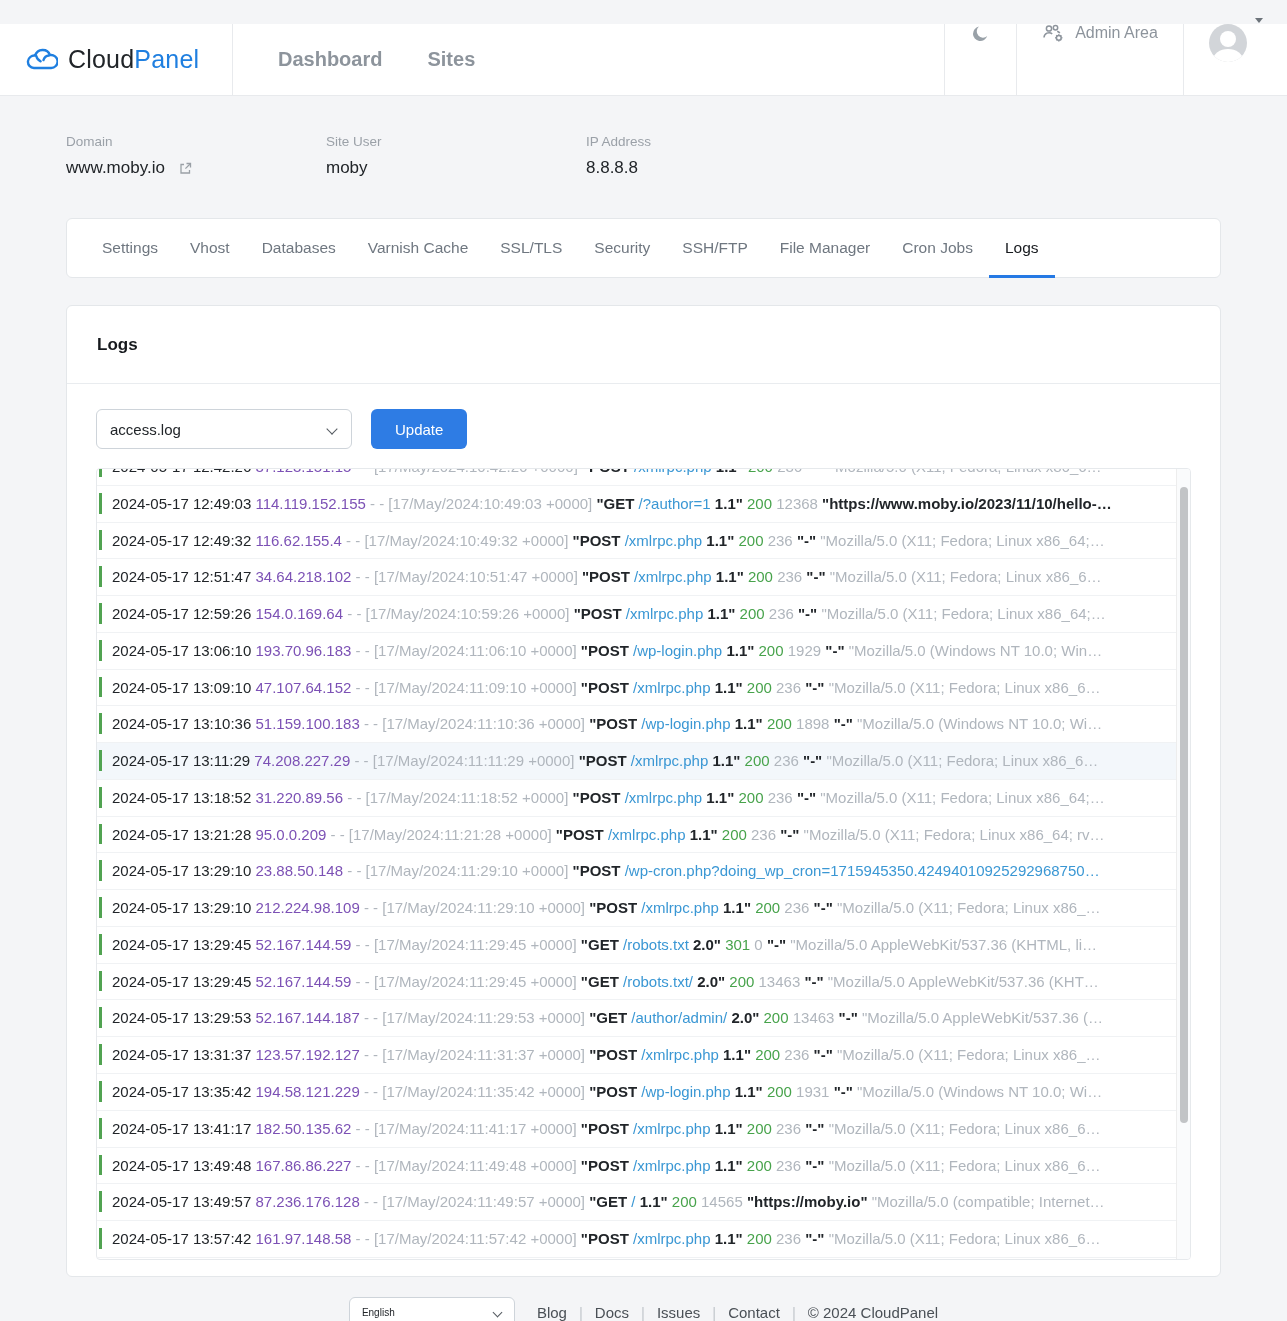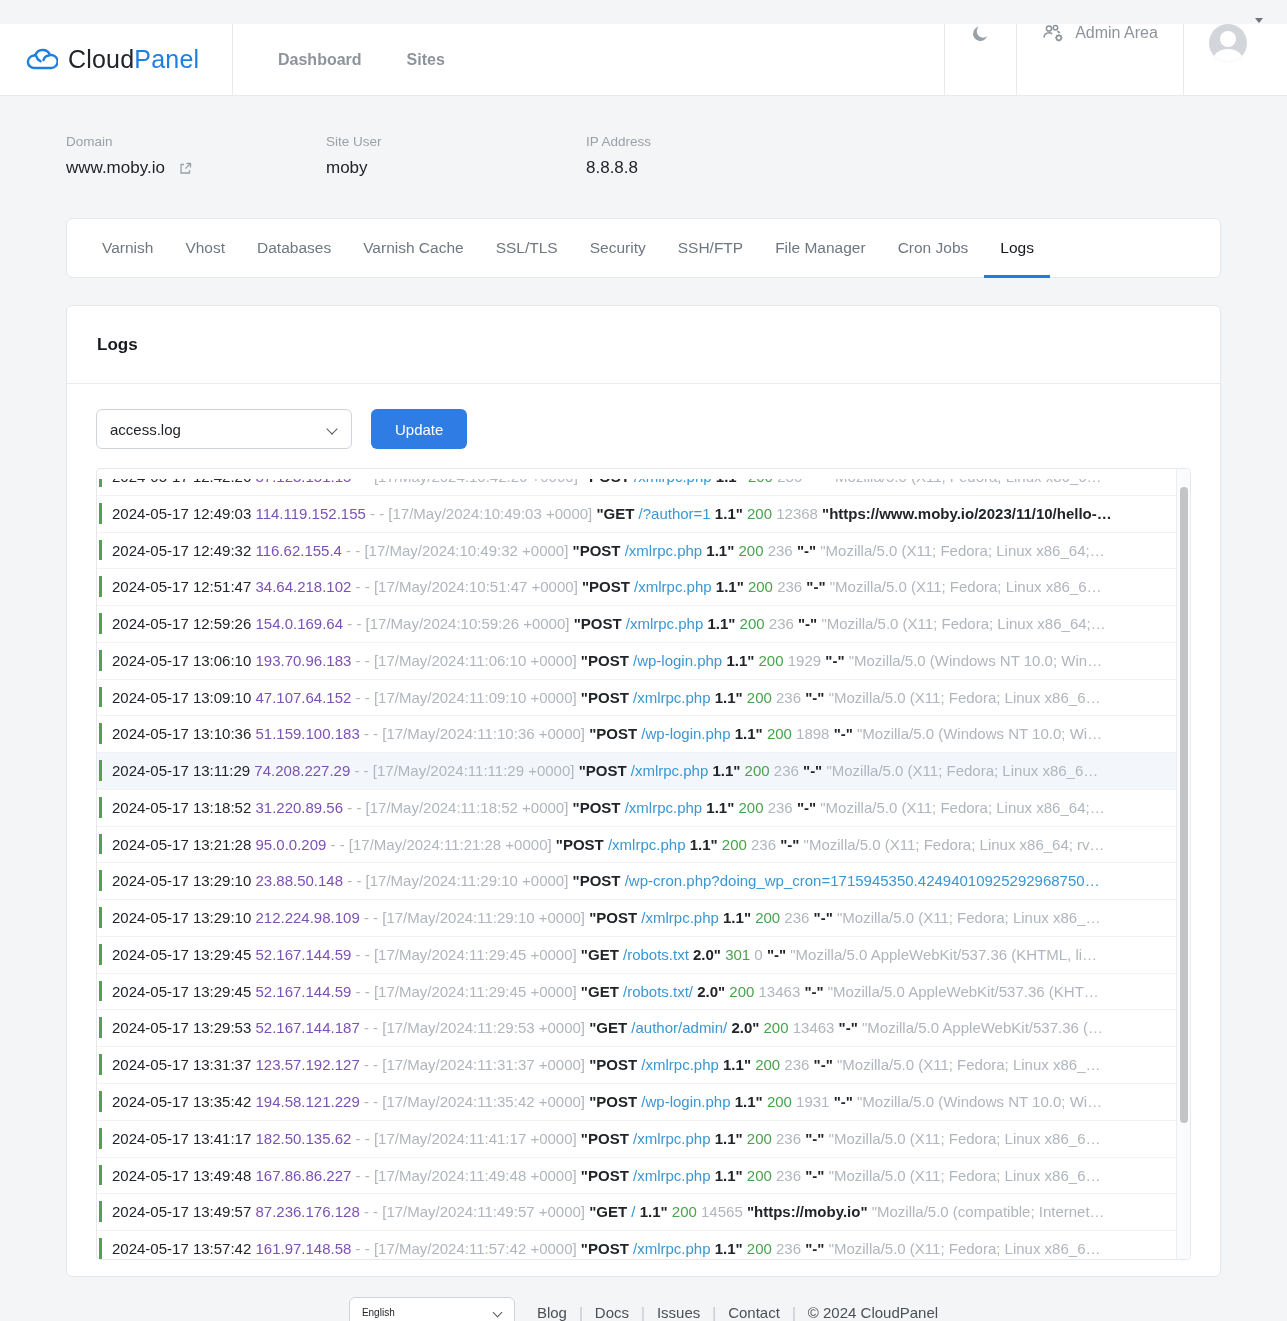--- a/index.html
+++ b/index.html
@@ -15,21 +15,21 @@
     height:72px; background:#fff; border-bottom:1px solid #e8eaed;
     display:flex; align-items:stretch;margin-top:24px;
   }
   .brand {
     width:233px; border-right:1px solid #e8eaed;
     display:flex; align-items:center; padding-left:24px; gap:10px;
   }
   .brand-text { font-size:25px; font-weight:500; letter-spacing:.2px; }
   .brand-text .blue { color:#1f7fe0; }
   .topnav { display:flex; align-items:center; gap:45px; padding-left:45px; flex:1; }
-  .topnav .nav-item { font-size:16px; font-weight:bold; color:#8d949c; cursor:pointer; }
+  .topnav .nav-item { font-size:20px; font-weight:bold; color:#8d949c; cursor:pointer; }
   .top-right { display:flex; align-items:stretch; }
   .icon-cell {
     display:flex; align-items:flex-start; justify-content:center;
     border-left:1px solid #e8eaed; cursor:pointer;
   }
   .moon-cell { width:72px; }
   .admin-cell { width:167px; gap:9px; color:#8d949c; font-size:16px; }
   .avatar-cell { width:104px; gap:8px; }
   .avatar { width:38px; height:38px; border-radius:50%; background:#d2d5d9; position:relative; overflow:hidden; }
   .avatar::before { content:""; position:absolute; left:11px; top:7px; width:16px; height:16px; border-radius:50%; background:#fff; }
@@ -63,21 +63,21 @@
   }
   .btn-primary {
     height:40px; padding:0 24px; background:#2e7ce4; color:#fff; border:none;
     border-radius:6px; font-size:15px; font-family:inherit; cursor:pointer;
   }
   
   .logbox {
     margin:19px 29px 0; border:1px solid #e6e9ec; border-radius:4px;
     height:792px; position:relative; overflow:hidden; background:#fff;
   }
-  .log-rows { position:absolute; left:0; right:14px; top:10px; overflow:hidden; }
+  .log-rows { position:absolute; left:0; right:14px; top:0; overflow:hidden; }
   .log-row {
     height:36.77px; line-height:36px; padding:0 8px 0 15px;
     border-bottom:1px solid #f0f2f4; white-space:pre; overflow:hidden;
     font-size:15px; position:relative;
   }
   .log-row.clipped { margin-top:-20px; }
   .log-row.highlight { background:#f3f7fb; }
   .log-row::before { content:""; position:absolute; left:2px; top:7px; bottom:8px; width:3px; background:#51a351; }
   .seg-t  { color:#212529; }
   .seg-ip { color:#7c51b5; }
@@ -177,21 +177,21 @@
     </div>
     <div class="info-col">
       <div class="info-label">IP Address</div>
       <div class="info-value">
         <span>8.8.8.8</span>
       </div>
     </div>
   </section>
 
 <div class="card tabs-card" id="tabs">
-    <div class="tab">Varnish</div>
+    <div class="tab">Settings</div>
     <div class="tab">Vhost</div>
     <div class="tab">Databases</div>
     <div class="tab">Varnish Cache</div>
     <div class="tab">SSL/TLS</div>
     <div class="tab">Security</div>
     <div class="tab">SSH/FTP</div>
     <div class="tab">File Manager</div>
     <div class="tab">Cron Jobs</div>
     <div class="tab active">Logs</div>
   </div>

